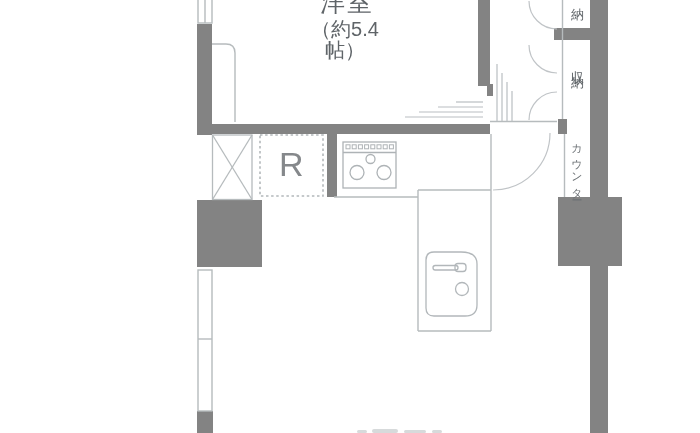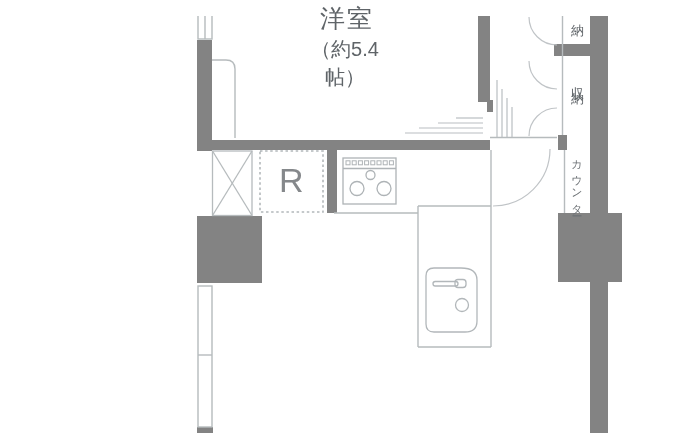--- a/index.html
+++ b/index.html
@@ -1,25 +1,25 @@
 <!DOCTYPE html>
 <html><head>
 <meta charset="utf-8">
 <style>
   html,body{margin:0;padding:0;}
   body{
     width:700px;height:433px;position:relative;overflow:hidden;
     background:#ffffff;
     font-family:"Liberation Sans","DejaVu Sans",sans-serif;
   }
-  .plan{position:absolute;inset:0;margin-top:16px;}
+  .plan{position:absolute;inset:0;}
   svg{position:absolute;left:0;top:0;}
   .lbl{position:absolute;color:#5f6468;}
   .lbl-room{left:312px;top:-10px;width:70px;font-size:25px;letter-spacing:2px;text-align:center;line-height:25px;}
-  .lbl-size{left:293px;top:19px;width:104px;font-size:20px;text-align:center;line-height:28px;}
+  .lbl-size{left:293px;top:19px;width:104px;font-size:20px;text-align:center;line-height:21px;}
   .lbl-r{left:279px;top:146px;font-size:34px;color:#85888b;line-height:36px;}
   .vtext{writing-mode:vertical-rl;text-orientation:mixed;}
   .lbl-sto-top{left:568px;top:-2px;font-size:13px;height:18px;}
   .lbl-sto{left:568px;top:60px;font-size:13px;height:44px;letter-spacing:6px;}
   .lbl-counter{left:569px;top:136px;font-size:11px;height:62px;letter-spacing:2px;color:#6b7074;}
 </style>
 </head>
 <body>
 
 <div class="plan">

